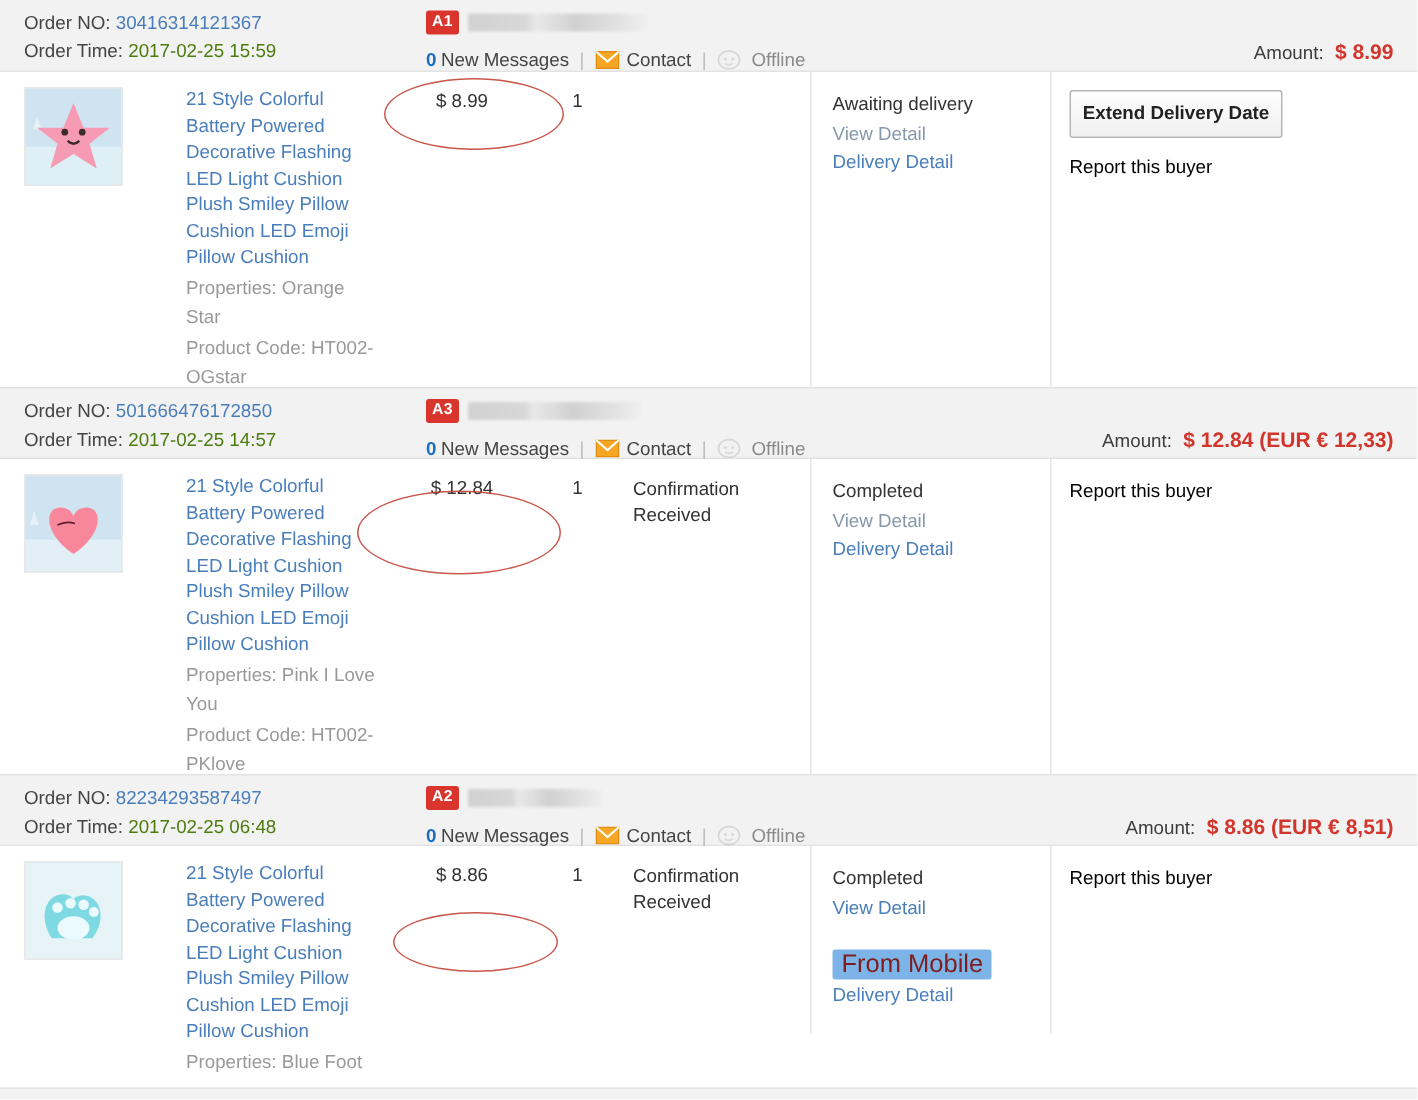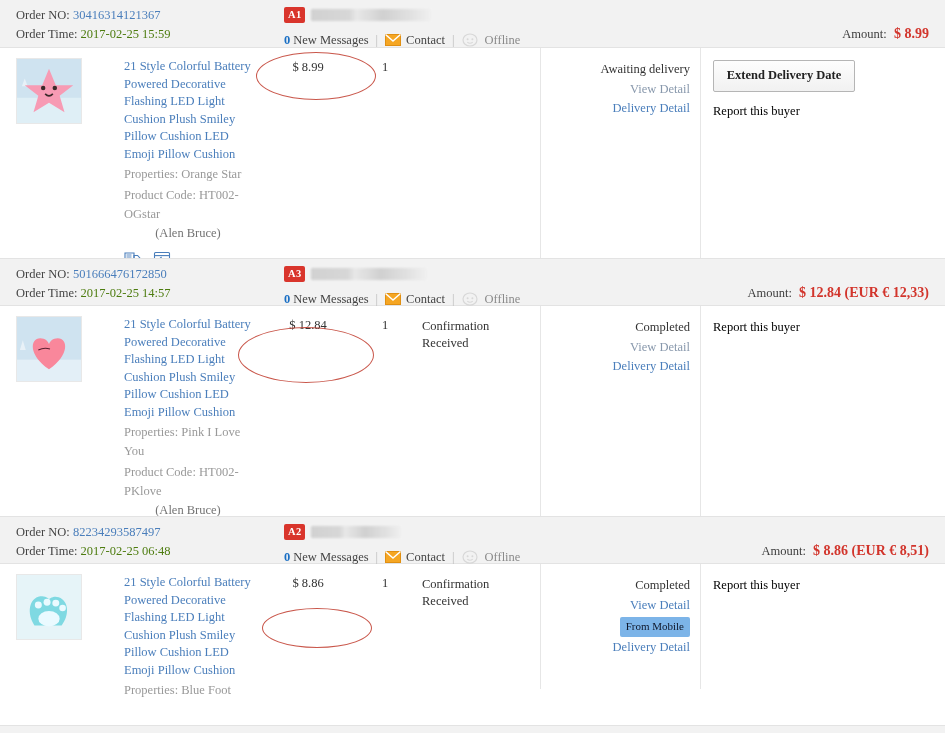--- a/index.html
+++ b/index.html
@@ -6,21 +6,21 @@
   * { box-sizing: border-box; }
   html, body {
     margin: 0; padding: 0;
     width: 945px; height: 733px;
     background: #ffffff;
     font-family: "Liberation Sans", sans-serif;
     font-size: 13px;
     color: #333333;
     overflow: hidden;
   }
-  .page { position: relative; width: 945px; height: 733px; overflow: hidden; font-family: Liberation Serif, serif; }
+  .page { position: relative; width: 945px; height: 733px; overflow: hidden; }
 
   
   .order-head {
     position: relative;
     background: #f2f2f2;
     border-top: 1px solid #e3e3e3;
     border-bottom: 1px solid #e3e3e3;
     height: 48px;
     padding: 4px 16px 0 16px;
     display: flex;
@@ -85,34 +85,34 @@
   .p-info { flex: 1 1 auto; min-width: 0; }
   .p-title { color: #4a7ebb; font-size: 12.5px; line-height: 17.5px; }
   .p-meta { color: #999999; font-size: 12.5px; line-height: 19px; margin-top: 2px; }
   .p-buyer { color: #737373; font-size: 12.5px; line-height: 19px; text-align: center; }
   .p-icons { margin-top: 7px; display: flex; gap: 10px; }
   .p-icons span { line-height: 0; }
 
   .c-price { flex: 0 0 100px; padding: 12px 4px 10px 0; text-align: center; color: #333; font-size: 12.5px; }
   .c-qty { flex: 0 0 50px; padding: 12px 0 10px 0; text-align: center; color: #333; font-size: 12.5px; }
   .c-payment { flex: 0 0 130px; padding: 12px 10px 10px 12px; color: #333; font-size: 12.5px; line-height: 17px; }
-  .c-status { flex: 0 0 160px; padding: 12px 10px 10px 14px; font-size: 12.5px; line-height: 19px; text-align: right; }
+  .c-status { flex: 0 0 160px; padding: 12px 10px 10px 14px; font-size: 12.5px; line-height: 19px; }
   .c-ops { flex: 1 1 auto; padding: 12px 10px 10px 12px; font-size: 12.5px; }
 
   .status-main { color: #333333; margin-bottom: 1px; }
   .link { color: #4a7ebb; display: block; line-height: 19px; }
   .link-muted { color: #8898ac; }
   .from-mobile {
     display: inline-block;
     background: #7cb4e8;
-    color: #0f172a;
-    font-size: 11px;
+    color: #7f1d1d;
+    font-size: 17px;
     line-height: 17px;
     padding: 1px 6px 2px 6px;
-    margin: 2px 0 1px 0;
+    margin: 18px 0 1px 0;
     border-radius: 2px;
   }
   .btn-extend {
     display: block;
     width: 142px;
     border: 1px solid #b5b5b5;
     background: linear-gradient(180deg,#fdfdfd 0%,#f1f1f1 100%);
     color: #222222;
     font-size: 12.5px;
     font-weight: bold;

